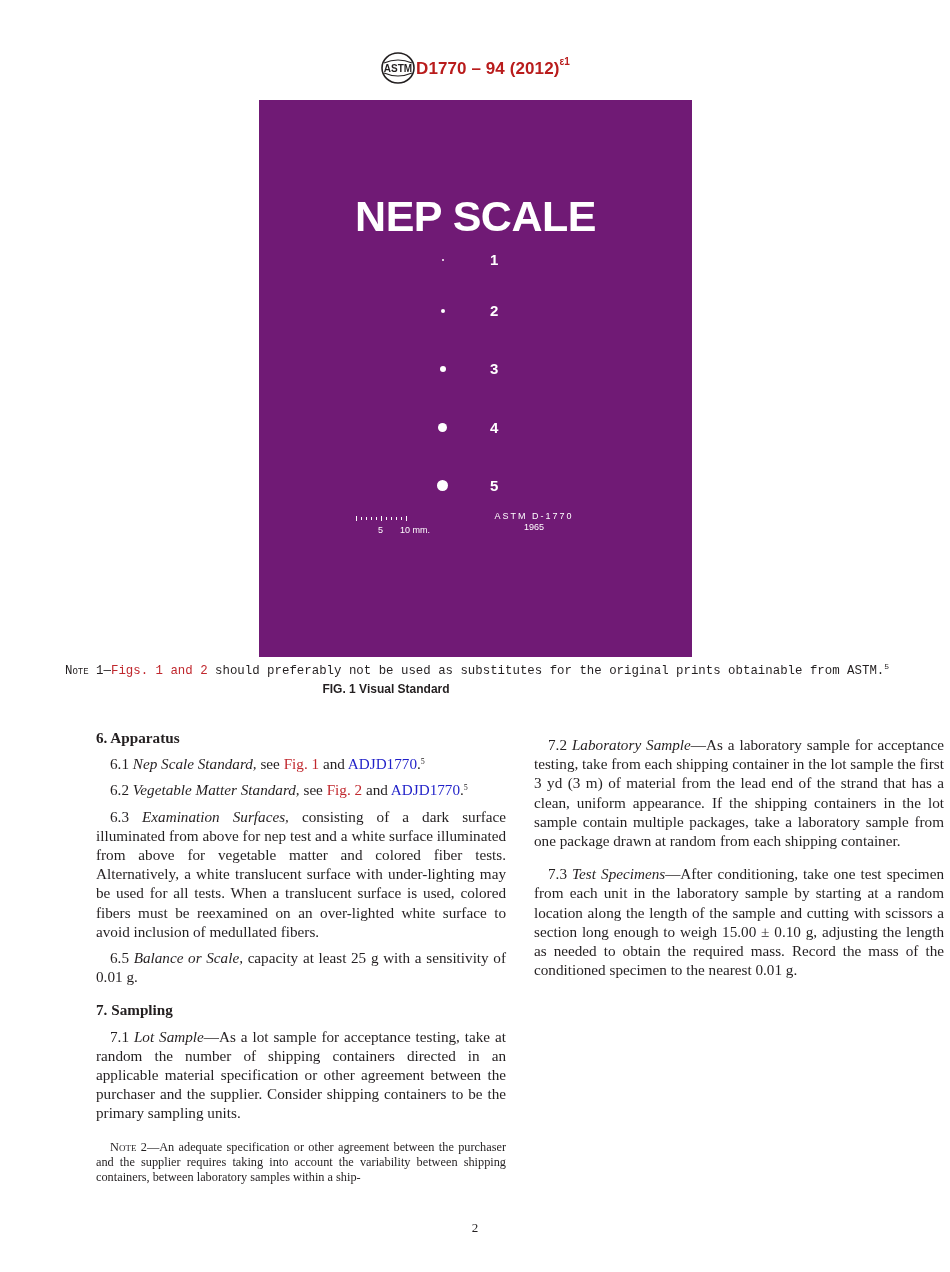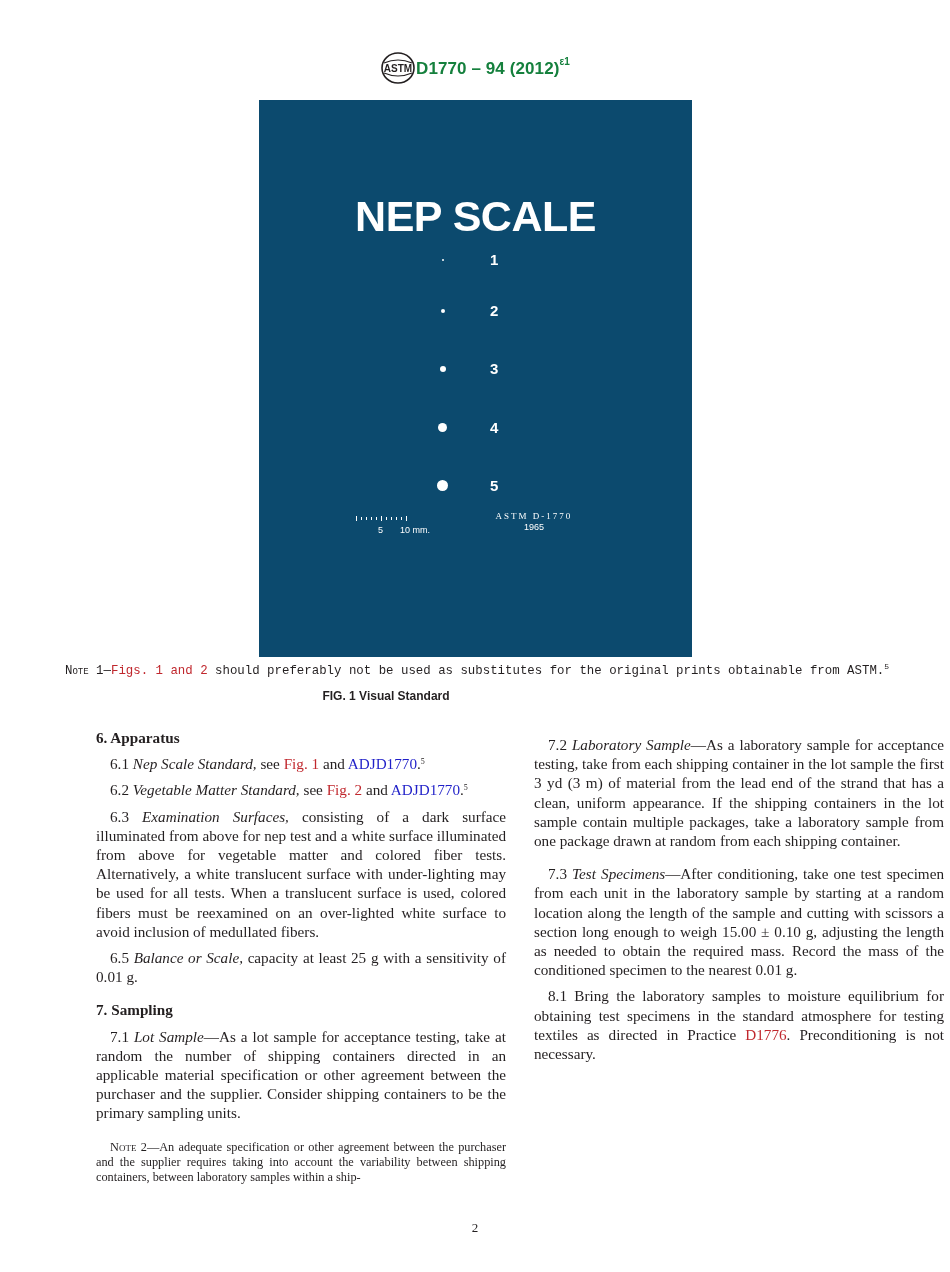--- a/index.html
+++ b/index.html
@@ -3,46 +3,46 @@
 <meta charset="utf-8">
 <style>
   html, body { margin: 0; padding: 0; background: #ffffff; }
   body { width: 950px; height: 1272px; position: relative; overflow: hidden;
          font-family: "Liberation Serif", "DejaVu Serif", serif; color: #231f20; }
 
   .header { position: absolute; top: 50px; left: 0; width: 950px; height: 36px;
             display: flex; justify-content: center; align-items: center; }
   .logo { width: 36px; height: 34px; }
   .std-title { font-family: "Liberation Sans", "DejaVu Sans", sans-serif; font-weight: bold;
-               font-size: 17px; color: #15803d; letter-spacing: 0.1px; }
+               font-size: 17px; color: #b91c1c; letter-spacing: 0.1px; }
   .std-title sup { font-size: 10px; position: relative; top: -2px; }
 
-  .figure { position: absolute; left: 259px; top: 100px; width: 433px; height: 557px; background: #0c4a6e; }
+  .figure { position: absolute; left: 259px; top: 100px; width: 433px; height: 557px; background: #701a75; }
   .fig-title { position: absolute; top: 92px; left: 0; width: 433px; text-align: center;
                font-family: "Liberation Sans", "DejaVu Sans", sans-serif; font-weight: bold;
                font-size: 43px; color: #fff; letter-spacing: -0.5px; }
   .nep-row { position: absolute; left: 0; width: 433px; height: 20px; }
   .nep-dot { position: absolute; background: #fff; border-radius: 50%; }
   .nep-num { position: absolute; left: 231px; font-family: "Liberation Sans", "DejaVu Sans", sans-serif;
              font-weight: bold; font-size: 15px; color: #fff; line-height: 20px; top: 0; }
 
   .ruler { position: absolute; left: 97px; top: 416px; width: 70px; height: 20px; }
   .ruler .ticks { position: absolute; left: 0; top: 0; width: 50px; height: 6px; }
   .ruler .tick { position: absolute; top: 1px; width: 1px; height: 3px; background: #fff; }
   .ruler .tick.major { top: 0; height: 5px; }
   .ruler-label { position: absolute; font-family: "Liberation Sans", "DejaVu Sans", sans-serif;
                  font-size: 9px; color: #fff; top: 9px; white-space: nowrap; }
   .astm-mark { position: absolute; left: 230px; top: 411px; width: 90px; text-align: center;
                font-family: "Liberation Sans", "DejaVu Sans", sans-serif; font-size: 9px; color: #fff; line-height: 11px; }
-  .astm-mark .l1 { letter-spacing: 2px; font-family: Liberation Serif, serif; }
+  .astm-mark .l1 { letter-spacing: 2px; }
 
   .note1 { position: absolute; left: 65px; top: 664px; font-size: 12.4px; white-space: nowrap; font-family: Liberation Mono, monospace; }
   .smallcaps { font-variant: small-caps; }
   .fig-caption { position: absolute; top: 682px; left: 0; width: 772px; text-align: center;
-                 font-family: "Liberation Sans", "DejaVu Sans", sans-serif; font-weight: bold; font-size: 12px; margin-top: 7px; }
+                 font-family: "Liberation Sans", "DejaVu Sans", sans-serif; font-weight: bold; font-size: 12px; }
 
   .ref-red { color: #c0272d; }
   .ref-blue { color: #1f1fc8; }
   sup.fn { font-size: 8px; vertical-align: top; position: relative; top: -2px; }
 
   .col { position: absolute; top: 728px; width: 410px; font-size: 15.2px; line-height: 19.2px; margin-left: 45px; }
   .col-left { left: 51px; }
   .col-right { left: 489px; }
   .col p { margin: 0; text-align: justify; }
   .col h3 { margin: 0; font-size: 15.2px; font-weight: bold; line-height: 19.2px; }
@@ -128,16 +128,15 @@
   <p class="indent gap-s"><span>6.3 </span><i>Examination Surfaces,</i><span> consisting of a dark surface illuminated from above for nep test and a white surface illuminated from above for vegetable matter and colored fiber tests. Alternatively, a white translucent surface with under-lighting may be used for all tests. When a translucent surface is used, colored fibers must be reexamined on an over-lighted white surface to avoid inclusion of medullated fibers.</span></p>
   <p class="indent gap-s"><span>6.5 </span><i>Balance or Scale,</i><span> capacity at least 25 g with a sensitivity of 0.01 g.</span></p>
   <h3 class="gap-m">7.  Sampling</h3>
   <p class="indent gap-s"><span>7.1 </span><i>Lot Sample</i><span>—As a lot sample for acceptance testing, take at random the number of shipping containers directed in an applicable material specification or other agreement between the purchaser and the supplier. Consider shipping containers to be the primary sampling units.</span></p>
   <p class="note note-indent gap-l"><span class="smallcaps">Note 2</span><span>—An adequate specification or other agreement between the purchaser and the supplier requires taking into account the variability between shipping containers, between laboratory samples within a ship-</span></p>
 </div>
 
 <div class="col col-right">
   <p class="indent gap-s"><span>7.2 </span><i>Laboratory Sample</i><span>—As a laboratory sample for acceptance testing, take from each shipping container in the lot sample the first 3 yd (3 m) of material from the lead end of the strand that has a clean, uniform appearance. If the shipping containers in the lot sample contain multiple packages, take a laboratory sample from one package drawn at random from each shipping container.</span></p>
   <p class="indent gap-m"><span>7.3 </span><i>Test Specimens</i><span>—After conditioning, take one test specimen from each unit in the laboratory sample by starting at a random location along the length of the sample and cutting with scissors a section long enough to weigh 15.00 ± 0.10 g, adjusting the length as needed to obtain the required mass. Record the mass of the conditioned specimen to the nearest 0.01 g.</span></p>
-  <p class="indent gap-s"><span>8.1 </span><span>Bring the laboratory samples to moisture equilibrium for obtaining test specimens in the standard atmosphere for testing textiles as directed in Practice </span><span class="ref-red">D1776</span><span>. Preconditioning is not necessary.</span></p>
 </div>
 
 <div class="page-num">2</div>
 
 </body></html>

